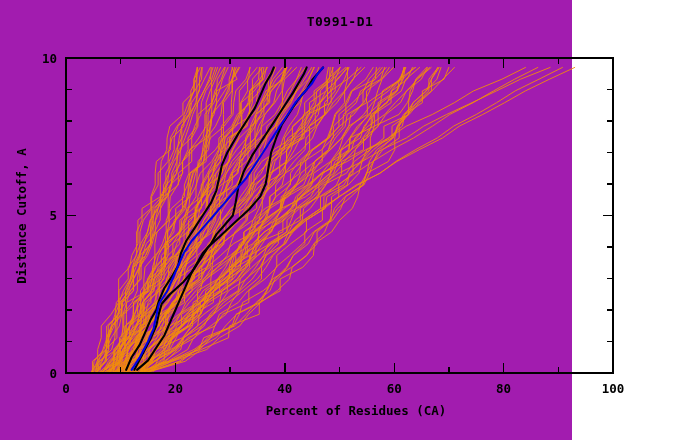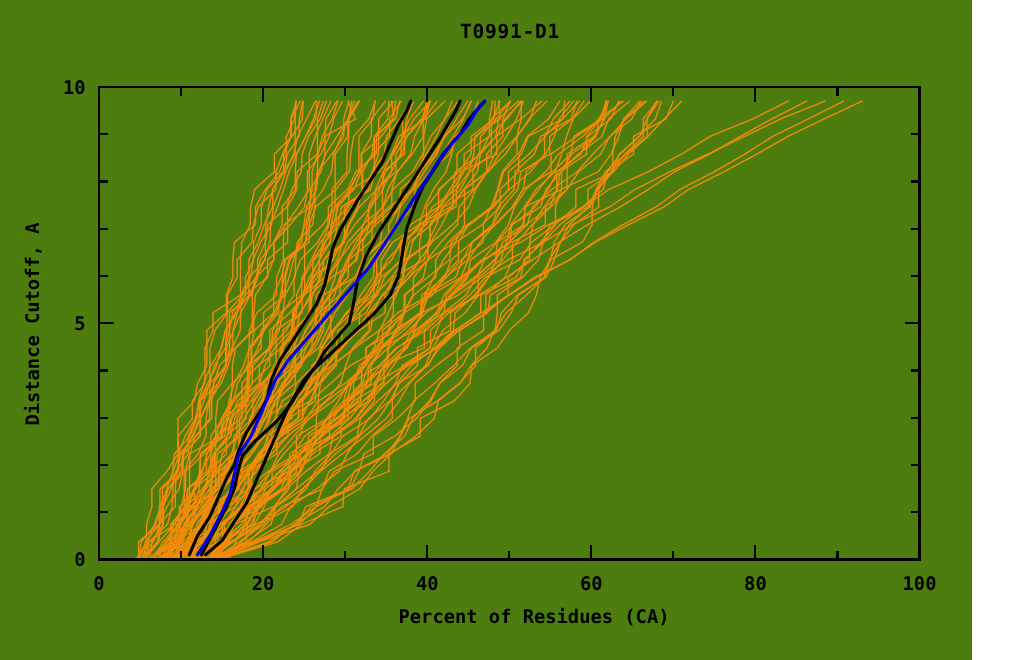--- a/index.html
+++ b/index.html
@@ -10,23 +10,23 @@
   }
   body {
     width: 680px;
     height: 440px;
     overflow: hidden;
     font-family: "DejaVu Sans Mono", "Liberation Mono", monospace;
     color: #000000;
   }
   #figure {
     position: relative;
-    width: 648px;
+    width: 572px;
     height: 440px;
-    background: #4d7c0f;
+    background: #a21caf;
   }
   #chart-title {
     position: absolute;
     left: 0;
     top: 14px;
     width: 680px;
     text-align: center;
     font-family: "DejaVu Sans Mono", "Liberation Mono", monospace;
     font-size: 13px;
     font-weight: bold;

